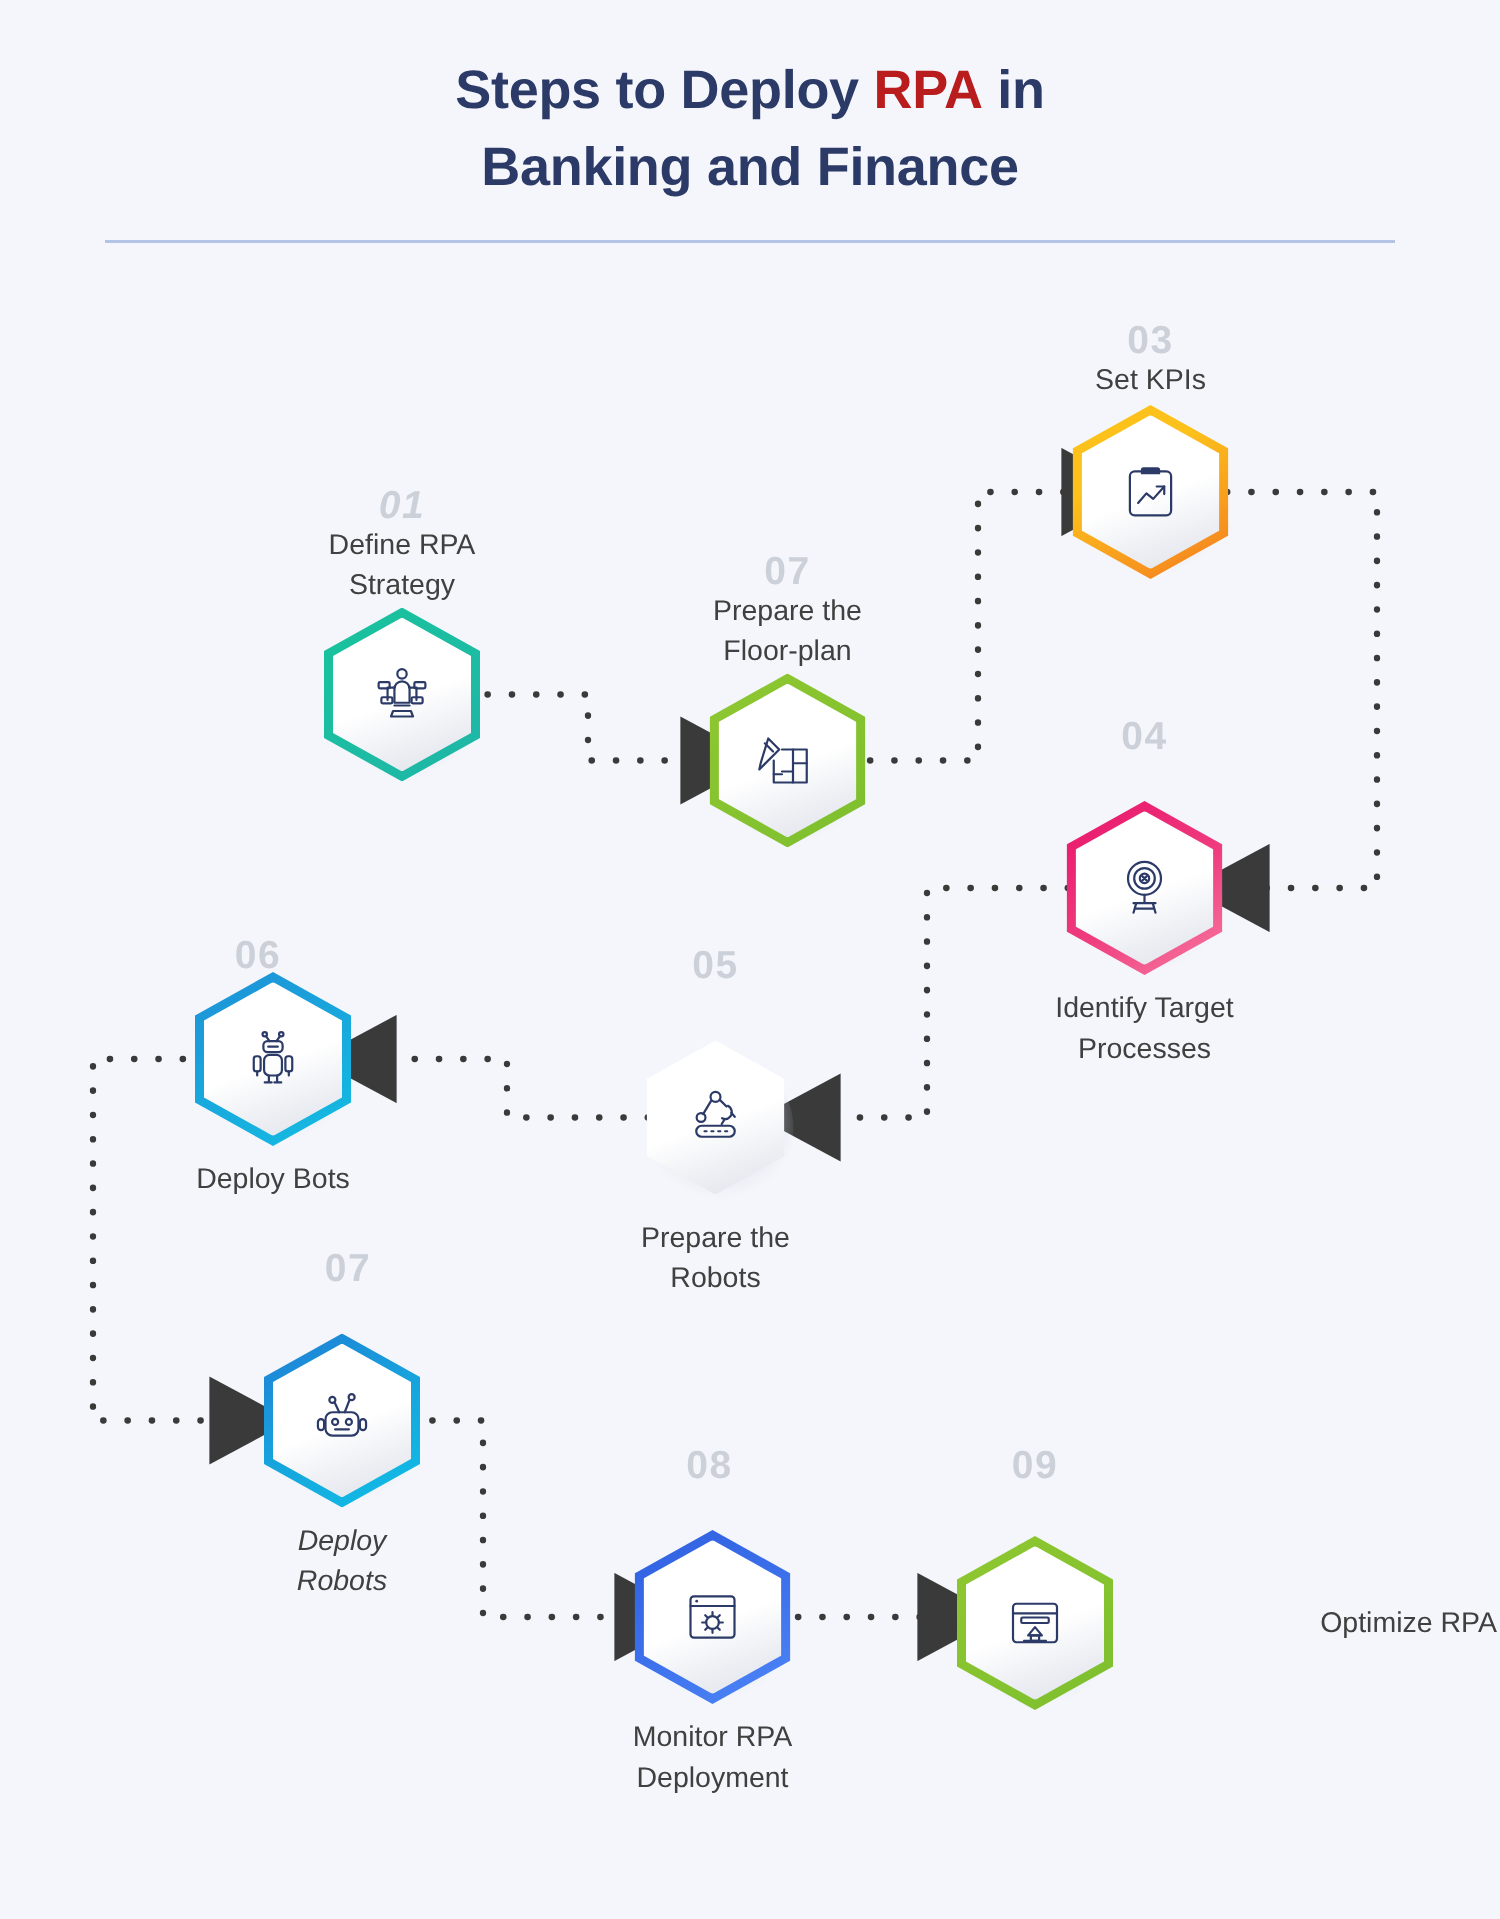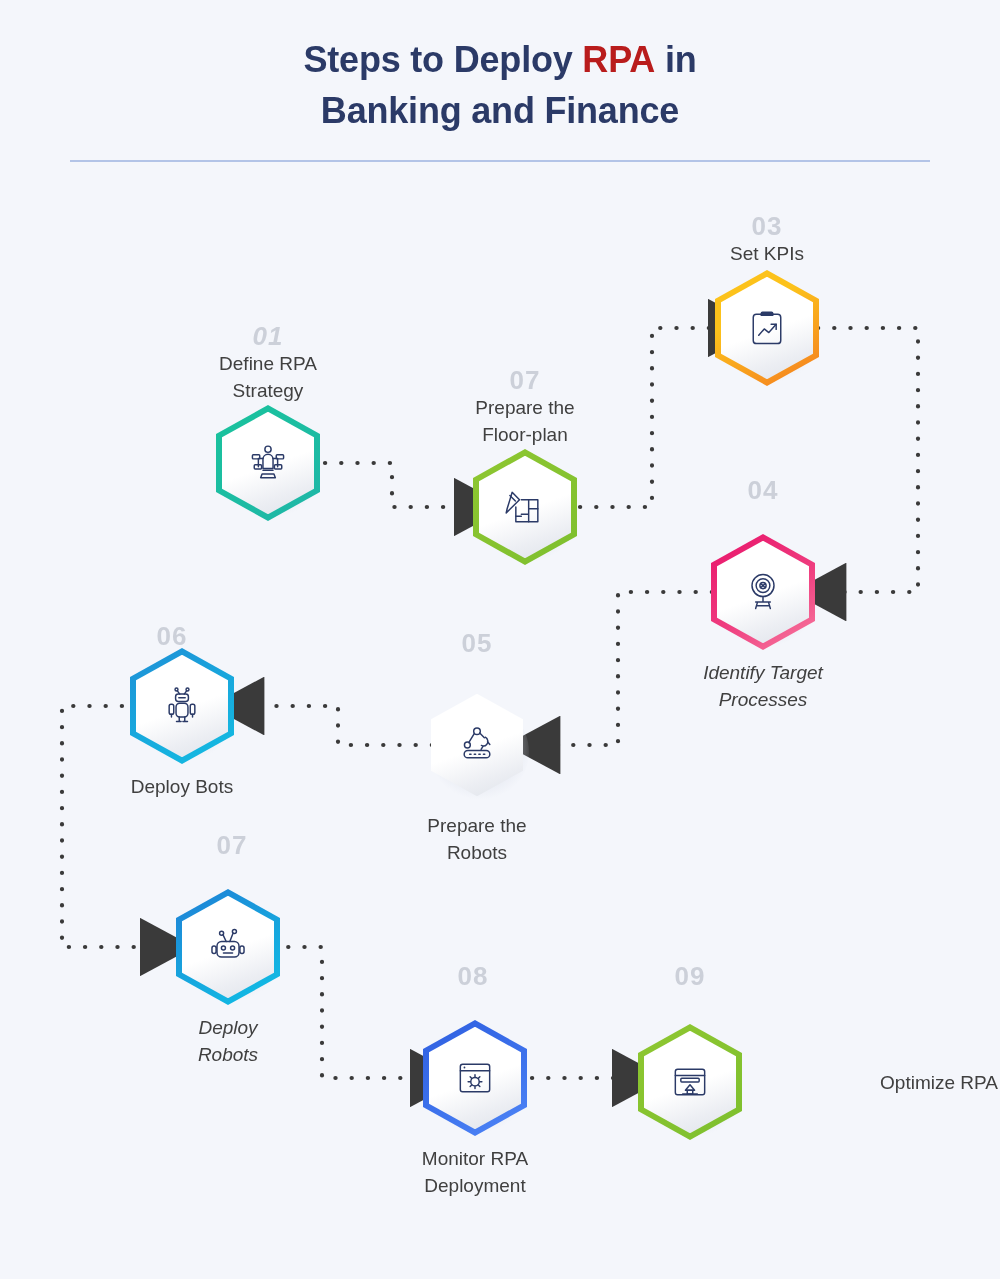--- a/index.html
+++ b/index.html
@@ -209,21 +209,21 @@
           <path d="M19 6h10a2 2 0 012 2v3H17V8a2 2 0 012-2z" fill="currentColor" stroke="none"></path>
           <path d="M15 32l6-7 5 4 8-9"></path>
           <path d="M28.5 20h5.5v5.5"></path>
         </svg>
       </div>
     </div>
   </div>
 
   <div class="step" style="left:763px; top:592px;">
     <div class="stepnum" style="left:0px; top:-117px;">04</div>
-    <div class="steplabel" style="left:0px; top:68px; width:240px;font-style:italic;">Identify Target
+    <div class="steplabel" style="left:0px; top:68px; width:240px;">Identify Target
 Processes</div>
     <div class="hexwrap">
       <div class="hexshadow"></div>
       <div class="hexouter" style="background:linear-gradient(145deg,#e8136a 0%,#ef3d7f 55%,#f77ca0 100%);">
         <div class="hexinner"></div>
       </div>
       <div class="hexicon">
         <svg viewBox="0 0 48 48" fill="none" stroke="currentColor" stroke-width="1.6" stroke-linecap="round" stroke-linejoin="round">
           <circle cx="24" cy="17" r="12"></circle>
           <circle cx="24" cy="17" r="7.5"></circle>

